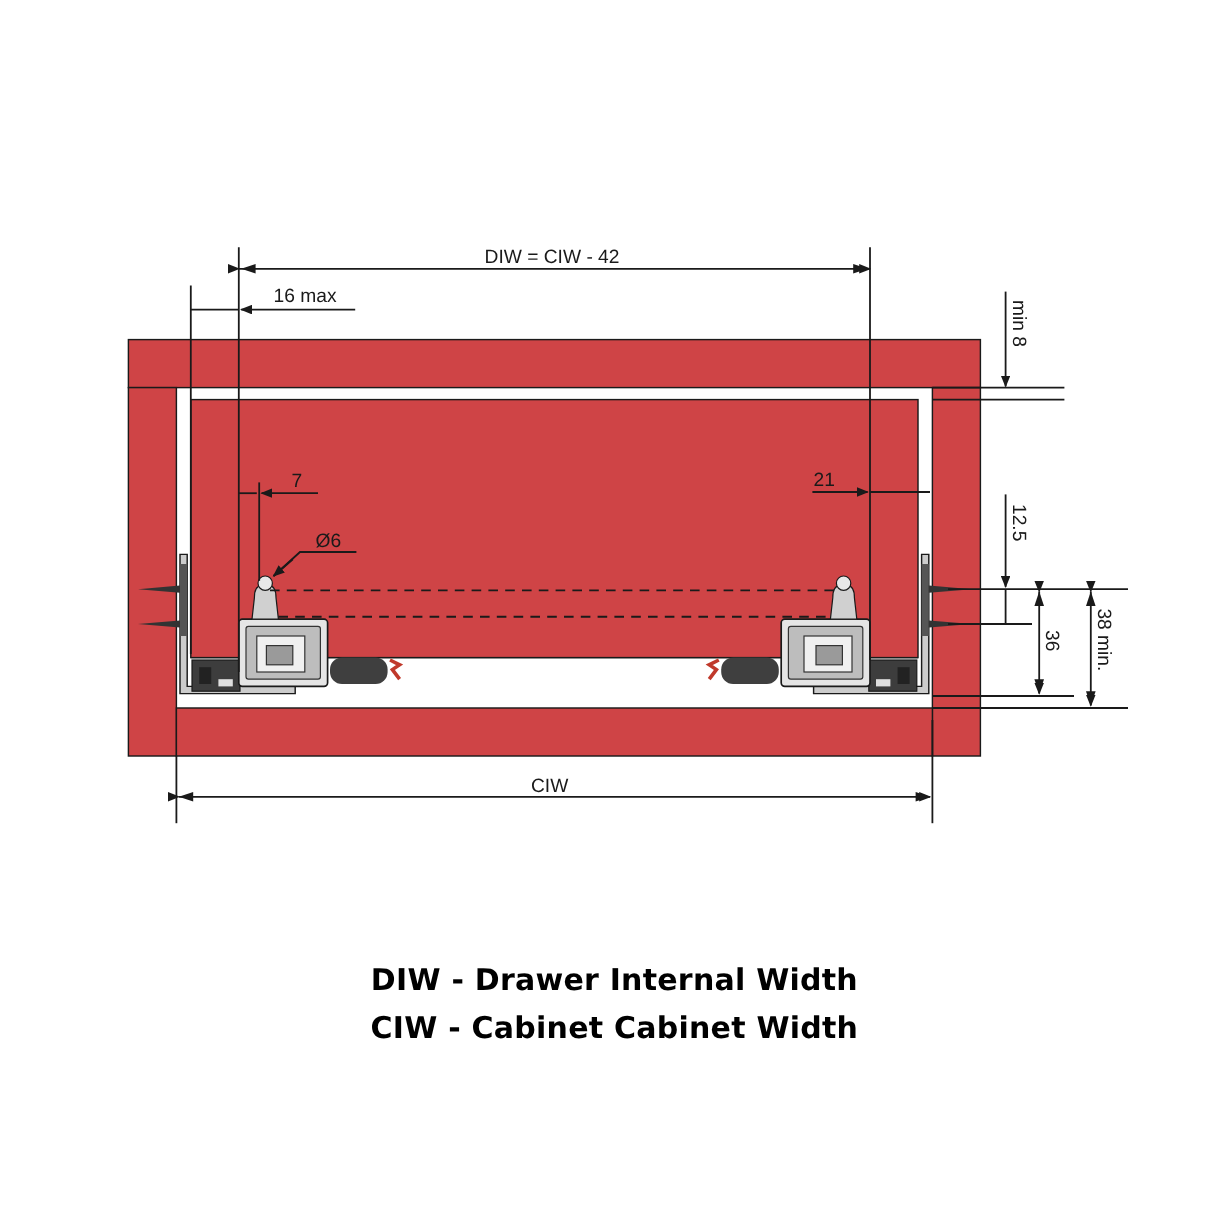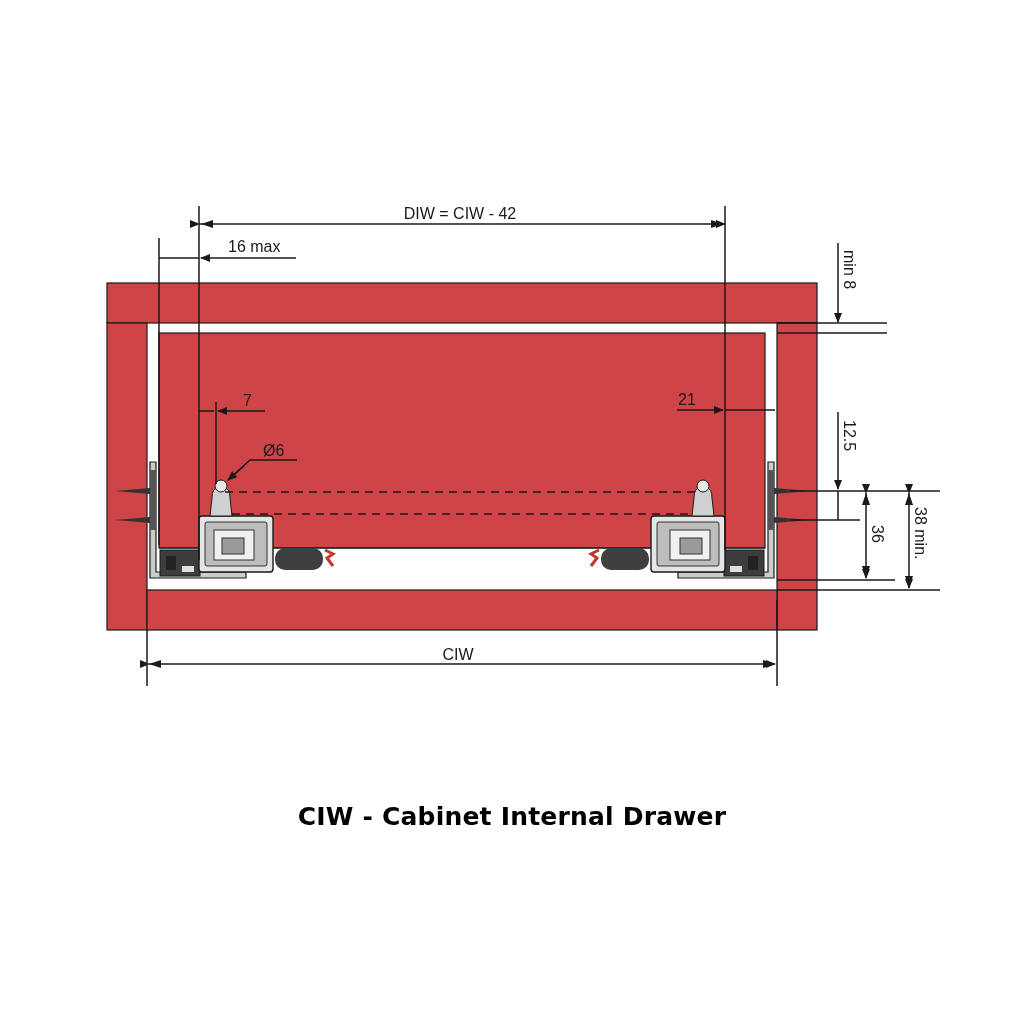--- a/index.html
+++ b/index.html
@@ -136,14 +136,15 @@
   <text class="dim-text" x="243" y="406">7</text>
   <text class="dim-text" x="263" y="456">Ø6</text>
   <text class="dim-text" x="678" y="405">21</text>
   <text class="dim-text" transform="translate(844,420) rotate(90)">12.5</text>
   <text class="dim-text" transform="translate(872,525) rotate(90)">36</text>
   <text class="dim-text" transform="translate(915,507) rotate(90)">38 min.</text>
   <text class="dim-text" x="458" y="660" text-anchor="middle">CIW</text>
 </svg>
 
 <div class="legend" style="top: 797px;">
-  <span class="legend-line">CIW - Cabinet Internal Drawer</span>
+  <span class="legend-line">DIW - Drawer Internal Width</span>
+  <span class="legend-line">CIW - Cabinet Cabinet Width</span>
 </div>
 
 </body></html>

